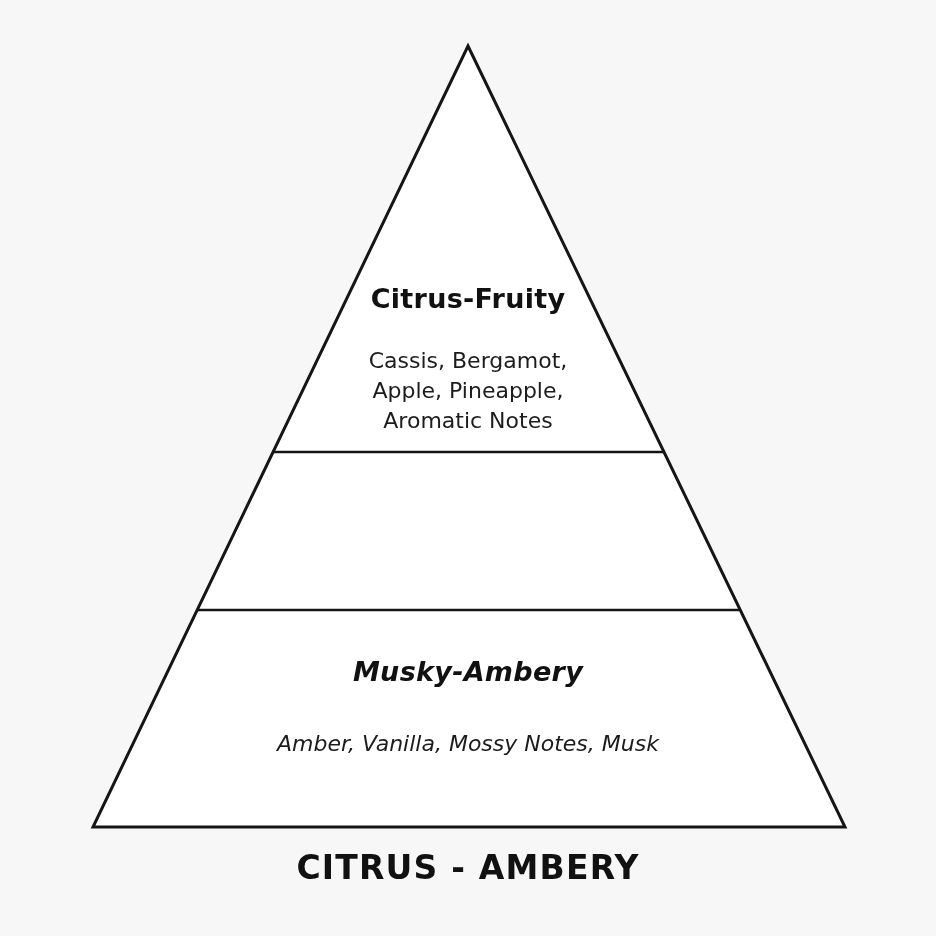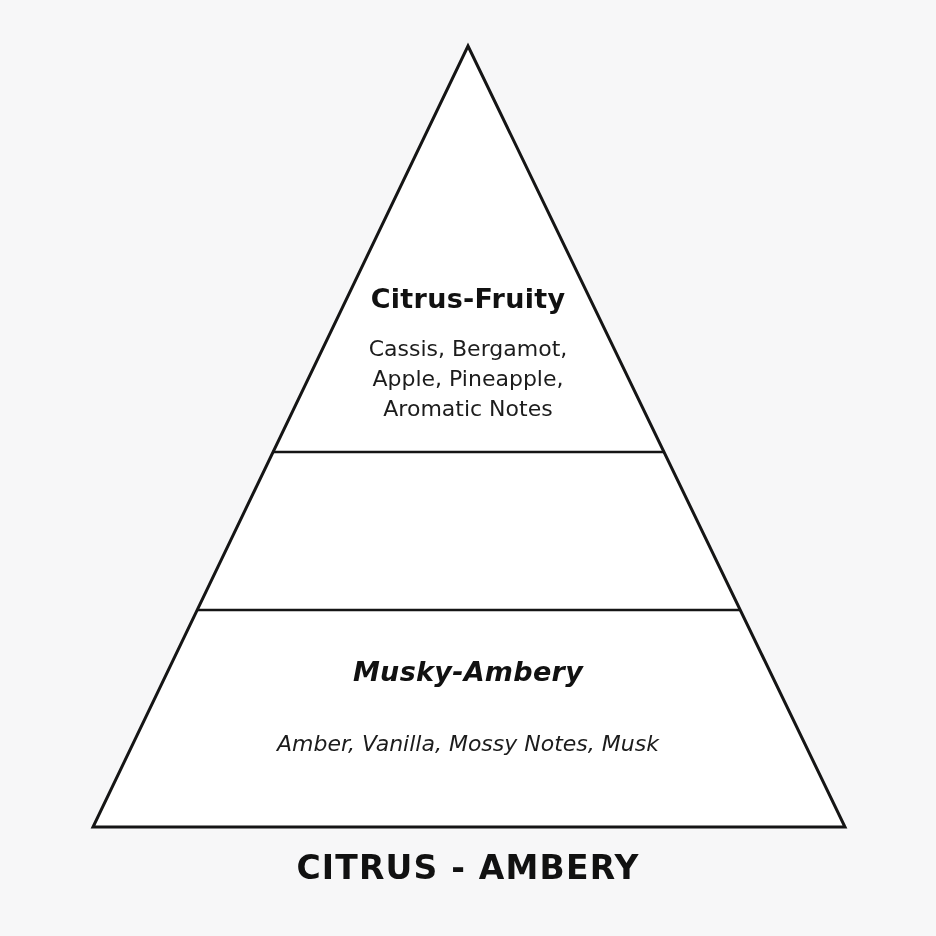--- a/index.html
+++ b/index.html
@@ -45,21 +45,21 @@
   .level-title {
     font-size: 27px;
     font-weight: 700;
     letter-spacing: 0.3px;
     color: #111111;
   }
   .level-notes {
     font-size: 22px;
     line-height: 30px;
     white-space: pre-line;
-    margin-top: 20px;
+    margin-top: 32px;
     color: #1c1c1c;
   }
   .level-top    { top: 283px; }
   .level-middle { top: 474px; }
   .level-bottom { top: 656px; font-style: italic; }
   .level-bottom .level-notes { margin-top: 42px; }
   .footer-title {
     position: absolute;
     top: 848px;
     left: 0;

